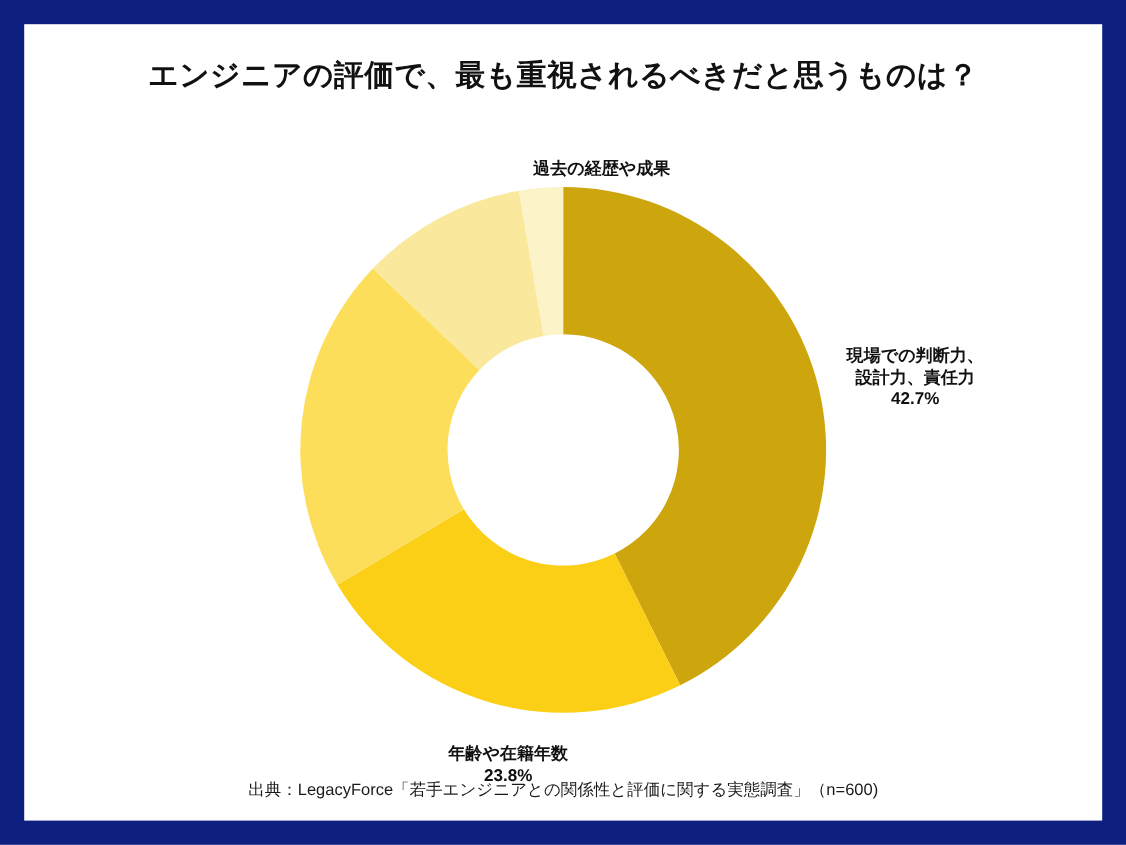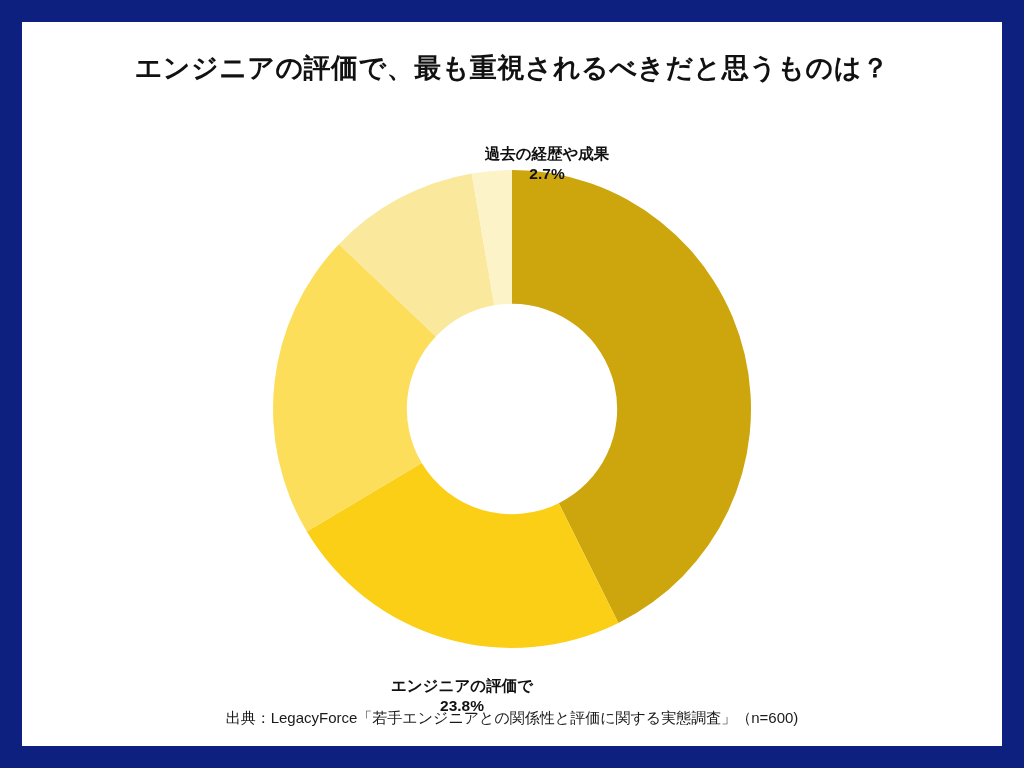--- a/index.html
+++ b/index.html
@@ -132,29 +132,33 @@
         <g id="slices">
             <path d="M 490 148 A 239 239 0 0 1 596.3932043686805 601.0128175230732 L 536.8130099222194 481.16563971015216 A 105.16 105.16 0 0 0 490 281.84000000000003 Z" fill="#cda50c"></path>
             <path d="M 596.3932043686805 601.0128175230732 A 239 239 0 0 1 284.79227634396784 509.5185298308363 L 399.7086015913459 440.908153125568 A 105.16 105.16 0 0 0 536.8130099222194 481.16563971015216 Z" fill="#fbcf16"></path>
             <path d="M 284.79227634396784 509.5185298308363 A 239 239 0 0 1 316.941318268861 222.16161649215212 L 413.85418003829886 314.4711112565469 A 105.16 105.16 0 0 0 399.7086015913459 440.908153125568 Z" fill="#fdde5b"></path>
             <path d="M 316.941318268861 222.16161649215212 A 239 239 0 0 1 449.6887307187592 151.4241065623749 L 472.2630415162541 283.346606887445 A 105.16 105.16 0 0 0 413.85418003829886 314.4711112565469 Z" fill="#fae89d"></path>
             <path d="M 449.6887307187592 151.4241065623749 A 239 239 0 0 1 489.99999999999994 148 L 490 281.84000000000003 A 105.16 105.16 0 0 0 472.2630415162541 283.346606887445 Z" fill="#fdf3c9"></path>
           </g>
       </svg>
     </div>
 
+    <div class="slice-label" id="label-0">
+      <span>現場での判断力、
+設計力、責任力</span>
+      <span class="pct">42.7%</span>
+    </div>
 
     <div class="slice-label" id="label-1">
-      <span>エンジニアの評価で</span>
+      <span>年齢や在籍年数</span>
       <span class="pct">23.8%</span>
     </div>
 
 
 
     <div class="slice-label" id="label-4">
       <span>過去の経歴や成果</span>
-      <span class="pct">2.7%</span>
     </div>
 
     <div id="source-note">出典：LegacyForce「若手エンジニアとの関係性と評価に関する実態調査」（n=600)</div>
 
   </div>
 </div>
 
 </body></html>

